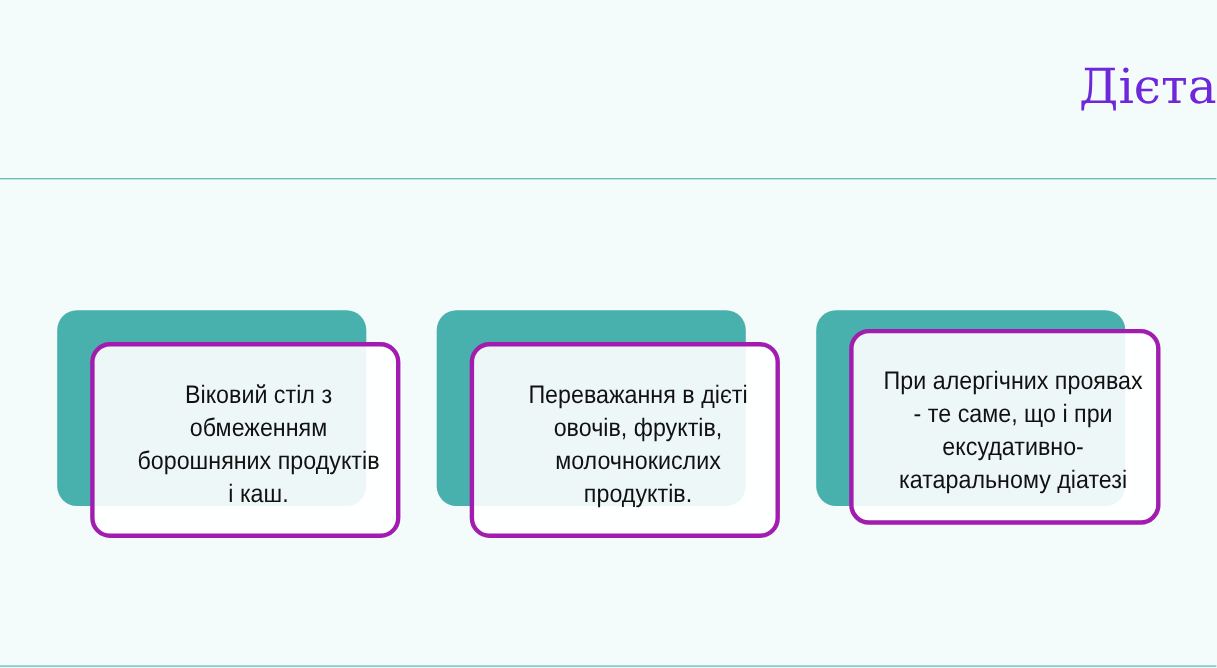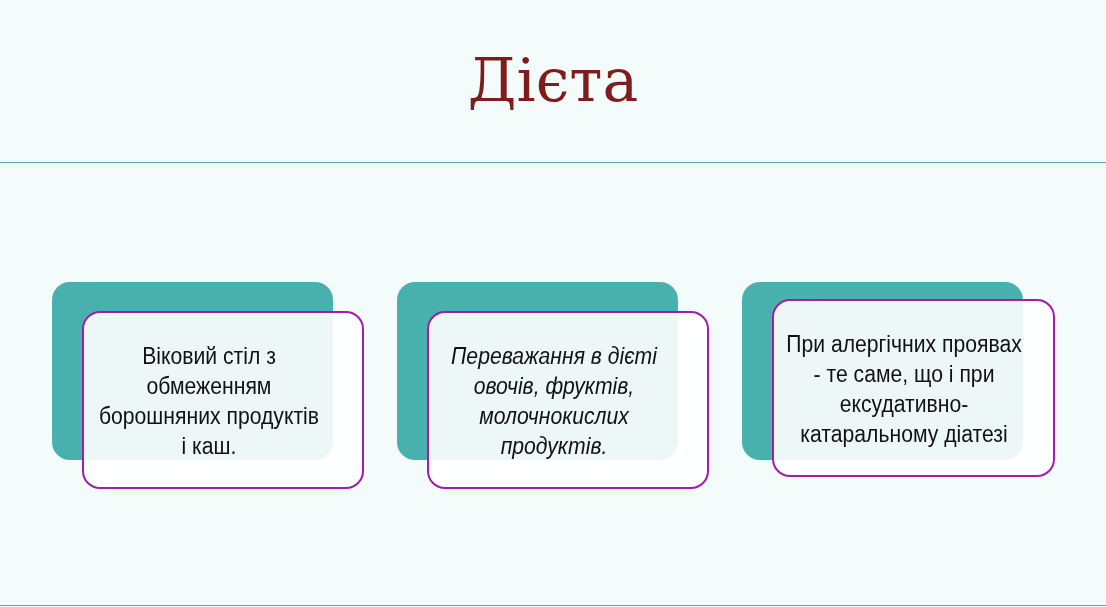--- a/index.html
+++ b/index.html
@@ -1,38 +1,38 @@
 <!DOCTYPE html>
 <html><head>
 <meta charset="utf-8">
 <style>
   html, body { margin: 0; padding: 0; }
   body { width: 1106px; height: 607px; background: #f4fbfb; position: relative; overflow: hidden; font-family: "Liberation Sans", sans-serif; }
-  .title { position: absolute; left: 0; width: 1106px; top: 48px; text-align: center; font-family: "DejaVu Serif", serif; font-size: 60px; color: #7f1d1d; line-height: 64px; }
+  .title { position: absolute; left: 0; width: 1106px; top: 48px; text-align: right; font-family: "DejaVu Serif", serif; font-size: 44px; color: #6d28d9; line-height: 64px; }
   .hline { position: absolute; left: 0; width: 1106px; height: 1px; background: #4aafae; }
   .back { position: absolute; width: 281px; height: 178px; background: #48b0ad; border-radius: 18px; }
-  .front { position: absolute; width: 282px; height: 178px; border: 2px solid #a21caf; border-radius: 18px; background: rgba(255,255,255,0.9); display: flex; align-items: flex-start; justify-content: flex-start; box-sizing: border-box; }
+  .front { position: absolute; width: 282px; height: 178px; border: 4px solid #a21caf; border-radius: 18px; background: rgba(255,255,255,0.9); display: flex; align-items: flex-start; justify-content: flex-end; box-sizing: border-box; }
   .front-text { margin-top: 28px; width: 250px; text-align: center; font-family: "Liberation Sans", sans-serif; font-size: 23px; line-height: 30px; color: #111; transform: scaleX(0.92); }
 </style>
 </head>
 <body>
 
 <div class="title">Дієта</div>
 <div class="hline" style="top:162px;"></div>
 
 <div>
   <div class="back" style="left:52px; top:282px;"></div>
   <div class="front" style="left:82px; top:311px;">
     <div class="front-text">Віковий стіл з обмеженням борошняних продуктів і каш.</div>
   </div>
 </div>
 
 <div>
   <div class="back" style="left:397px; top:282px;"></div>
-  <div class="front" style="left:427px; top:311px;font-style:italic;">
+  <div class="front" style="left:427px; top:311px;">
     <div class="front-text">Переважання в дієті овочів, фруктів, молочнокислих продуктів.</div>
   </div>
 </div>
 
 <div>
   <div class="back" style="left:742px; top:282px;"></div>
   <div class="front" style="left:772px; top:299px; width:283px;">
     <div class="front-text" style="width:260px;">При алергічних проявах - те саме, що і при ексудативно-катаральному діатезі</div>
   </div>
 </div>

